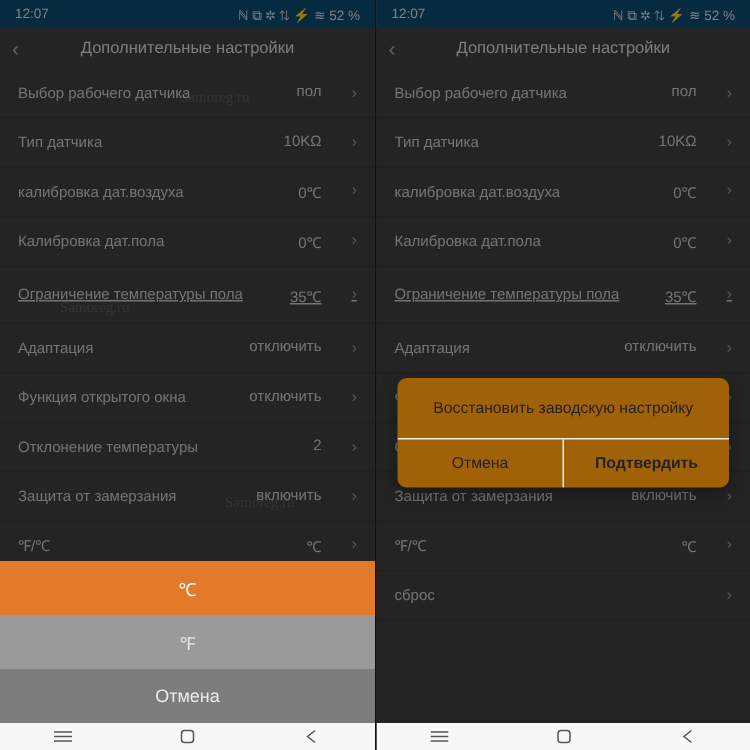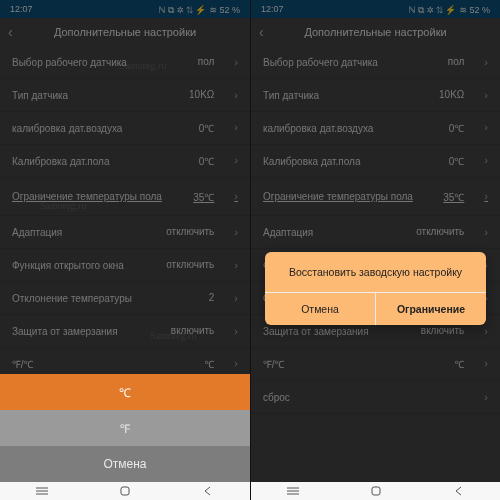--- a/index.html
+++ b/index.html
@@ -67,21 +67,21 @@
     font-size: 12px;
   }
   .sheet-c { background: #e27a2a; color: #fff; }
   .sheet-f { background: #9a9a9a; color: #e8e8e8; }
   .sheet-cancel { background: #7d7d7d; color: #eaeaea; }
   
   .dialog {
     position: absolute;
     left: 14px; right: 14px;
     top: 252px;
-    background: #fdba74;
+    background: #a16207;
     border-radius: 6px;
     overflow: hidden;
     box-shadow: 0 4px 12px rgba(0,0,0,0.3);
   }
   .dialog-title {
     padding: 14px 10px;
     text-align: center;
     color: #222;
     font-size: 10.5px;
   }
@@ -329,21 +329,21 @@
         </span>
       </div>
     </div>
 
   <div class="dim-overlay"></div>
 
   <div class="dialog">
     <div class="dialog-title">Восстановить заводскую настройку</div>
     <div class="dialog-btns">
       <div class="dialog-btn">Отмена</div>
-      <div class="dialog-btn">Ограничение</div>
+      <div class="dialog-btn">Подтвердить</div>
     </div>
   </div>
 
   <div class="navbar">
     <span class="nav-icon">
         <svg width="12" height="8">
           <line x1="0" y1="1" x2="12" y2="1" stroke="#555"></line>
           <line x1="0" y1="4" x2="12" y2="4" stroke="#555"></line>
           <line x1="0" y1="7" x2="12" y2="7" stroke="#555"></line>
         </svg>

